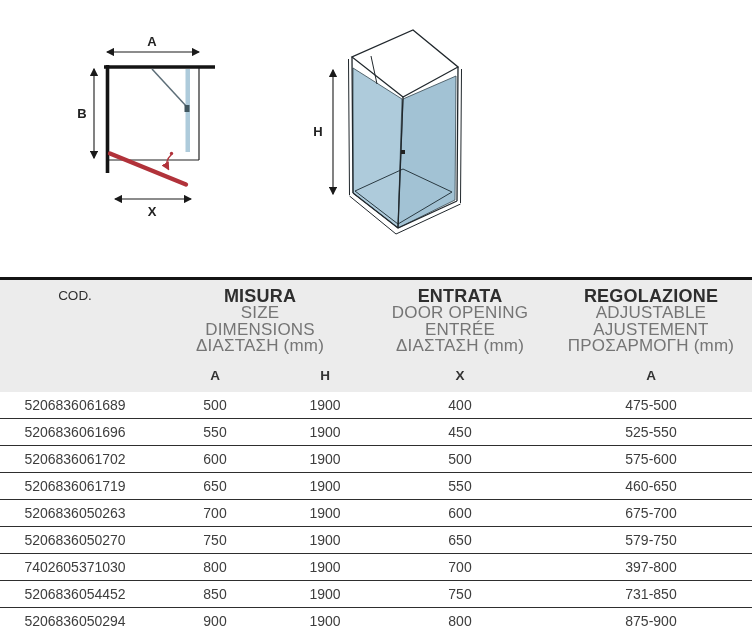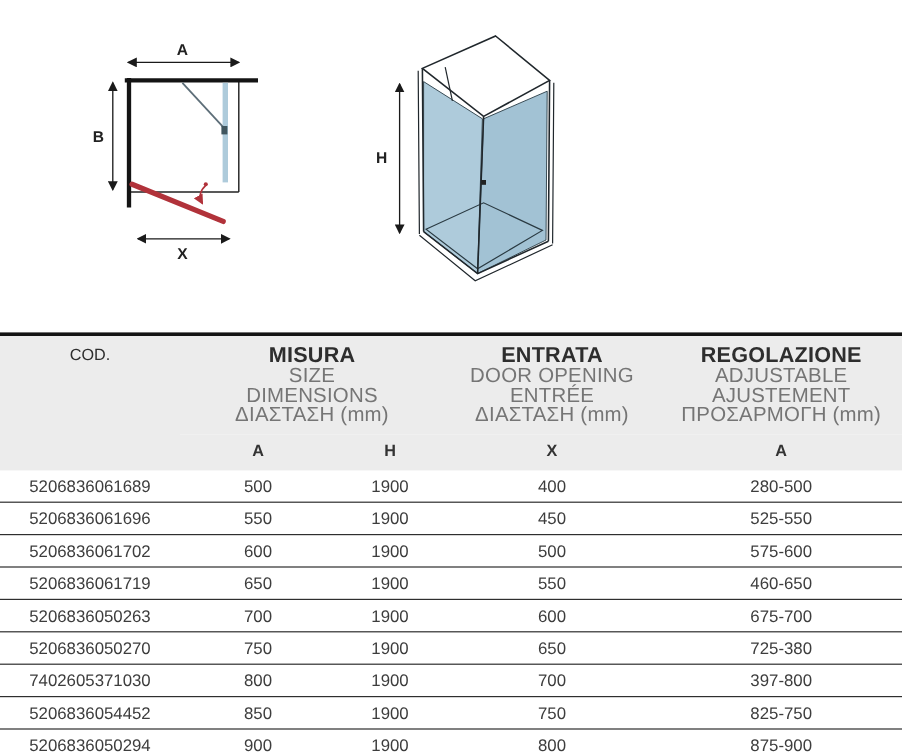--- a/index.html
+++ b/index.html
@@ -141,21 +141,21 @@
         <th>A</th>
       </tr>
     </thead>
     <tbody>
 
         <tr>
           <td>5206836061689</td>
           <td>500</td>
           <td>1900</td>
           <td>400</td>
-          <td>280-500</td>
+          <td>475-500</td>
         </tr>
 
         <tr>
           <td>5206836061696</td>
           <td>550</td>
           <td>1900</td>
           <td>450</td>
           <td>525-550</td>
         </tr>
 
@@ -181,37 +181,37 @@
           <td>1900</td>
           <td>600</td>
           <td>675-700</td>
         </tr>
 
         <tr>
           <td>5206836050270</td>
           <td>750</td>
           <td>1900</td>
           <td>650</td>
-          <td>725-380</td>
+          <td>579-750</td>
         </tr>
 
         <tr>
           <td>7402605371030</td>
           <td>800</td>
           <td>1900</td>
           <td>700</td>
           <td>397-800</td>
         </tr>
 
         <tr>
           <td>5206836054452</td>
           <td>850</td>
           <td>1900</td>
           <td>750</td>
-          <td>825-750</td>
+          <td>731-850</td>
         </tr>
 
         <tr>
           <td>5206836050294</td>
           <td>900</td>
           <td>1900</td>
           <td>800</td>
           <td>875-900</td>
         </tr>
       </tbody>

